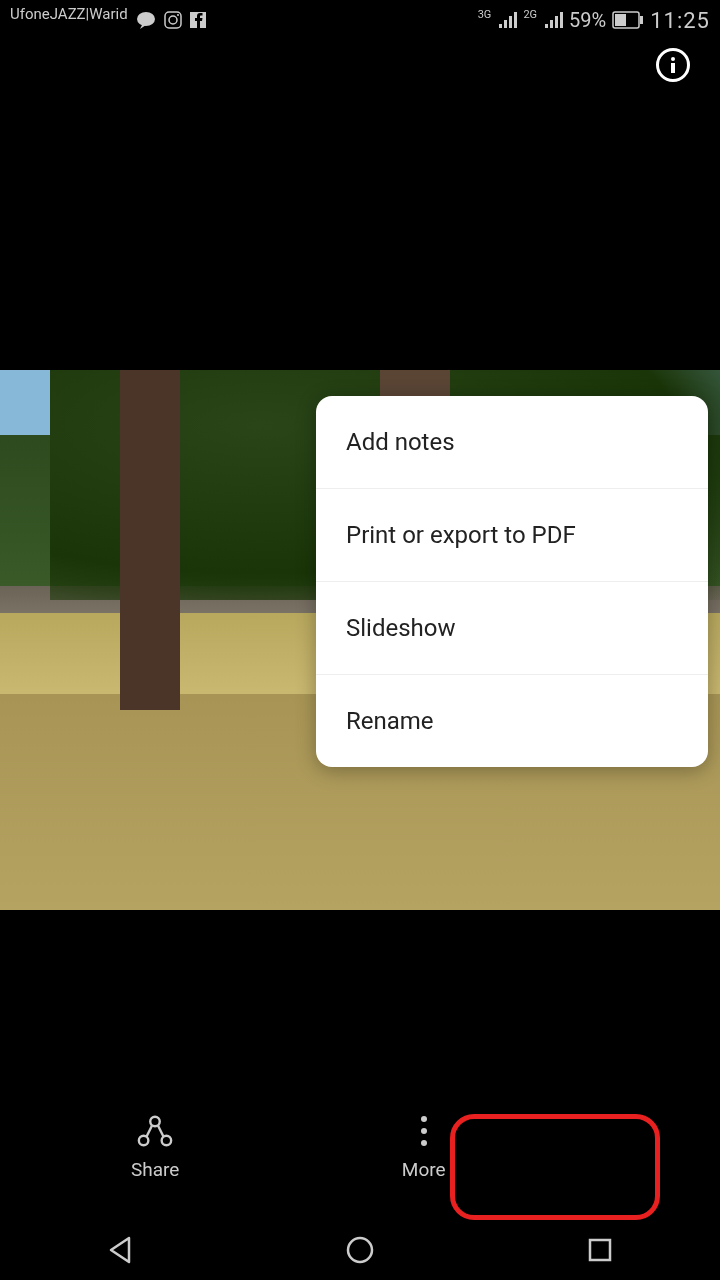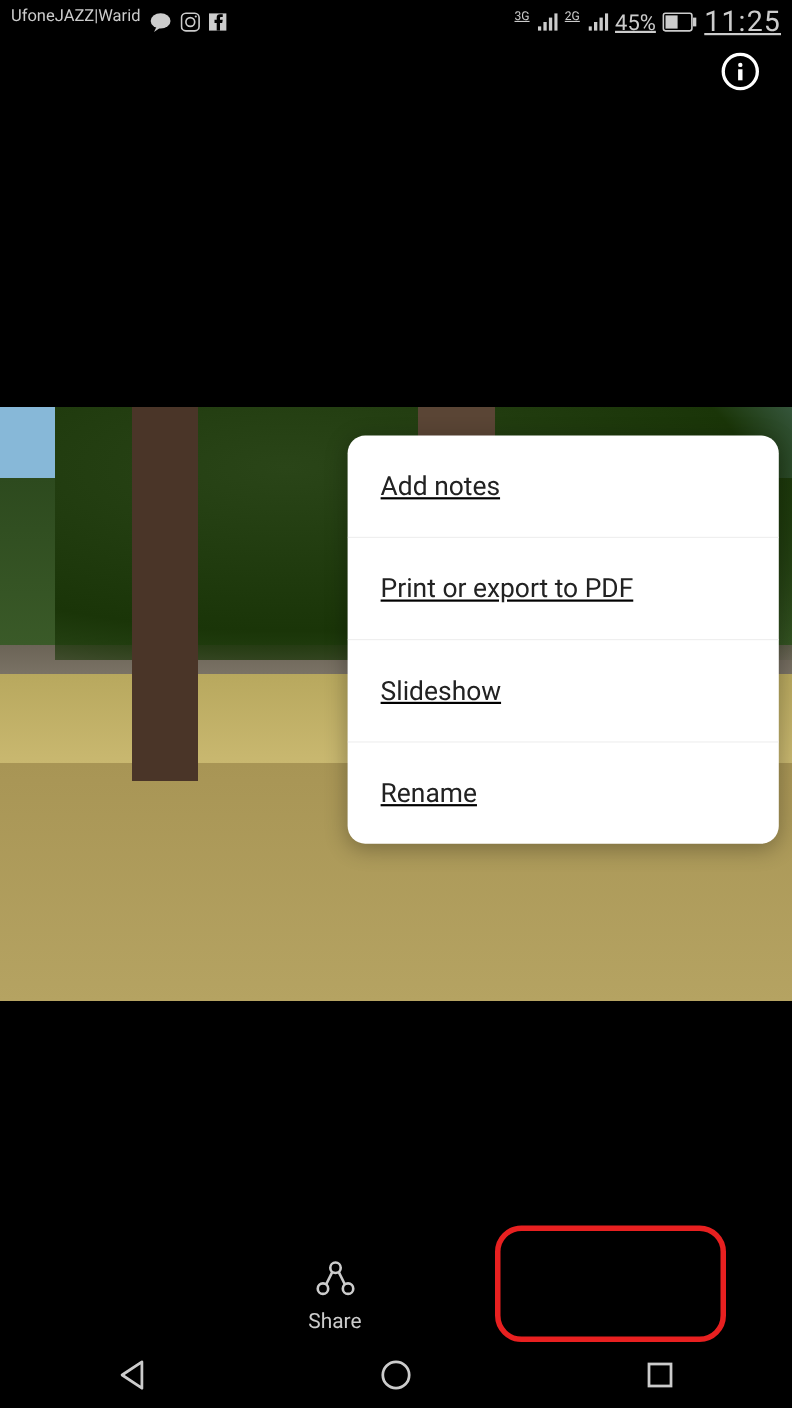--- a/index.html
+++ b/index.html
@@ -39,21 +39,20 @@
       display: flex;
       gap: 8px;
       align-items: center;
       margin-top: 4px;
     }
     .status-right {
       display: flex;
       align-items: center;
       gap: 6px;
       font-size: 20px;
-      text-decoration: underline;
     }
     .signal-label { font-size:11px; margin-right:2px; position:relative; top:-6px;}
     .top-actions {
       position: absolute;
       top: 48px;
       right: 30px;
     }
     .info-icon {
       width: 34px;
       height: 34px;
@@ -106,40 +105,39 @@
     }
     .menu-popup {
       position: absolute;
       top: 396px;
       right: 12px;
       width: 392px;
       background: #fff;
       border-radius: 16px;
       overflow: hidden;
       box-shadow: 0 4px 20px rgba(0,0,0,0.3);
-      text-decoration: underline;
     }
     .menu-item {
       padding: 32px 30px;
       font-size: 24px;
       color: #222;
       border-bottom: 1px solid #eee;
     }
     .menu-item:last-child {
       border-bottom: none;
     }
     .bottom-bar {
       position: absolute;
       bottom: 68px;
-      left: 16px;
+      left: 1px;
       width: 577px;
       height: 100px;
       display: flex;
       justify-content: space-around;
-      align-items: flex-end;
+      align-items: flex-start;
       padding: 0 20px;
     }
     .bottom-item {
       display: flex;
       flex-direction: column;
       align-items: center;
       gap: 8px;
       color: #ccc;
       font-size: 19px;
       width: 120px;
@@ -218,27 +216,27 @@
         <rect x="10" y="4" width="3" height="12" fill="#ccc"></rect>
         <rect x="15" y="0" width="3" height="16" fill="#ccc"></rect>
       </svg>
     <span class="signal-label">2G</span>
     <svg width="18" height="16">
         <rect x="0" y="12" width="3" height="4" fill="#ccc"></rect>
         <rect x="5" y="8" width="3" height="8" fill="#ccc"></rect>
         <rect x="10" y="4" width="3" height="12" fill="#ccc"></rect>
         <rect x="15" y="0" width="3" height="16" fill="#ccc"></rect>
       </svg>
-    <span>45%</span>
+    <span>59%</span>
     <svg width="32" height="18">
         <rect x="1" y="1" width="26" height="16" rx="2" fill="none" stroke="#ccc" stroke-width="1.5"></rect>
         <rect x="3" y="3" width="11" height="12" fill="#ccc"></rect>
         <rect x="28" y="5" width="3" height="8" fill="#ccc"></rect>
       </svg>
-    <span style="font-size:26px; letter-spacing:1px;">11:25</span>
+    <span style="font-size:22px; letter-spacing:1px;">11:25</span>
   </div>
 </div>
 
 <div class="top-actions">
   <div class="info-icon">
     <svg width="20" height="20" viewBox="0 0 20 20">
         <circle cx="10" cy="4" r="2" fill="#fff"></circle>
         <rect x="8" y="8" width="4" height="10" fill="#fff"></rect>
       </svg>
   </div>
@@ -263,20 +261,30 @@
       <svg width="40" height="36" viewBox="0 0 40 36">
           <circle cx="8" cy="28" r="5" fill="none" stroke="#ccc" stroke-width="2.5"></circle>
           <circle cx="20" cy="8" r="5" fill="none" stroke="#ccc" stroke-width="2.5"></circle>
           <circle cx="32" cy="28" r="5" fill="none" stroke="#ccc" stroke-width="2.5"></circle>
           <line x1="11" y1="24" x2="17" y2="12" stroke="#ccc" stroke-width="2.5"></line>
           <line x1="23" y1="12" x2="29" y2="24" stroke="#ccc" stroke-width="2.5"></line>
         </svg>
     </div>
     <span>Share</span>
   </div>
+  <div class="bottom-item">
+    <div class="bottom-icon">
+      <svg width="12" height="36" viewBox="0 0 12 36">
+          <circle cx="6" cy="6" r="3" fill="#ccc"></circle>
+          <circle cx="6" cy="18" r="3" fill="#ccc"></circle>
+          <circle cx="6" cy="30" r="3" fill="#ccc"></circle>
+        </svg>
+    </div>
+    <span>More</span>
+  </div>
 </div>
 
 <div class="highlight-box"></div>
 
 <div class="nav-bar">
   <div class="nav-btn">
     <svg width="26" height="28" viewBox="0 0 26 28">
         <path d="M22 2 L4 14 L22 26 Z" fill="none" stroke="#ccc" stroke-width="2.5" stroke-linejoin="round"></path>
       </svg>
   </div>

